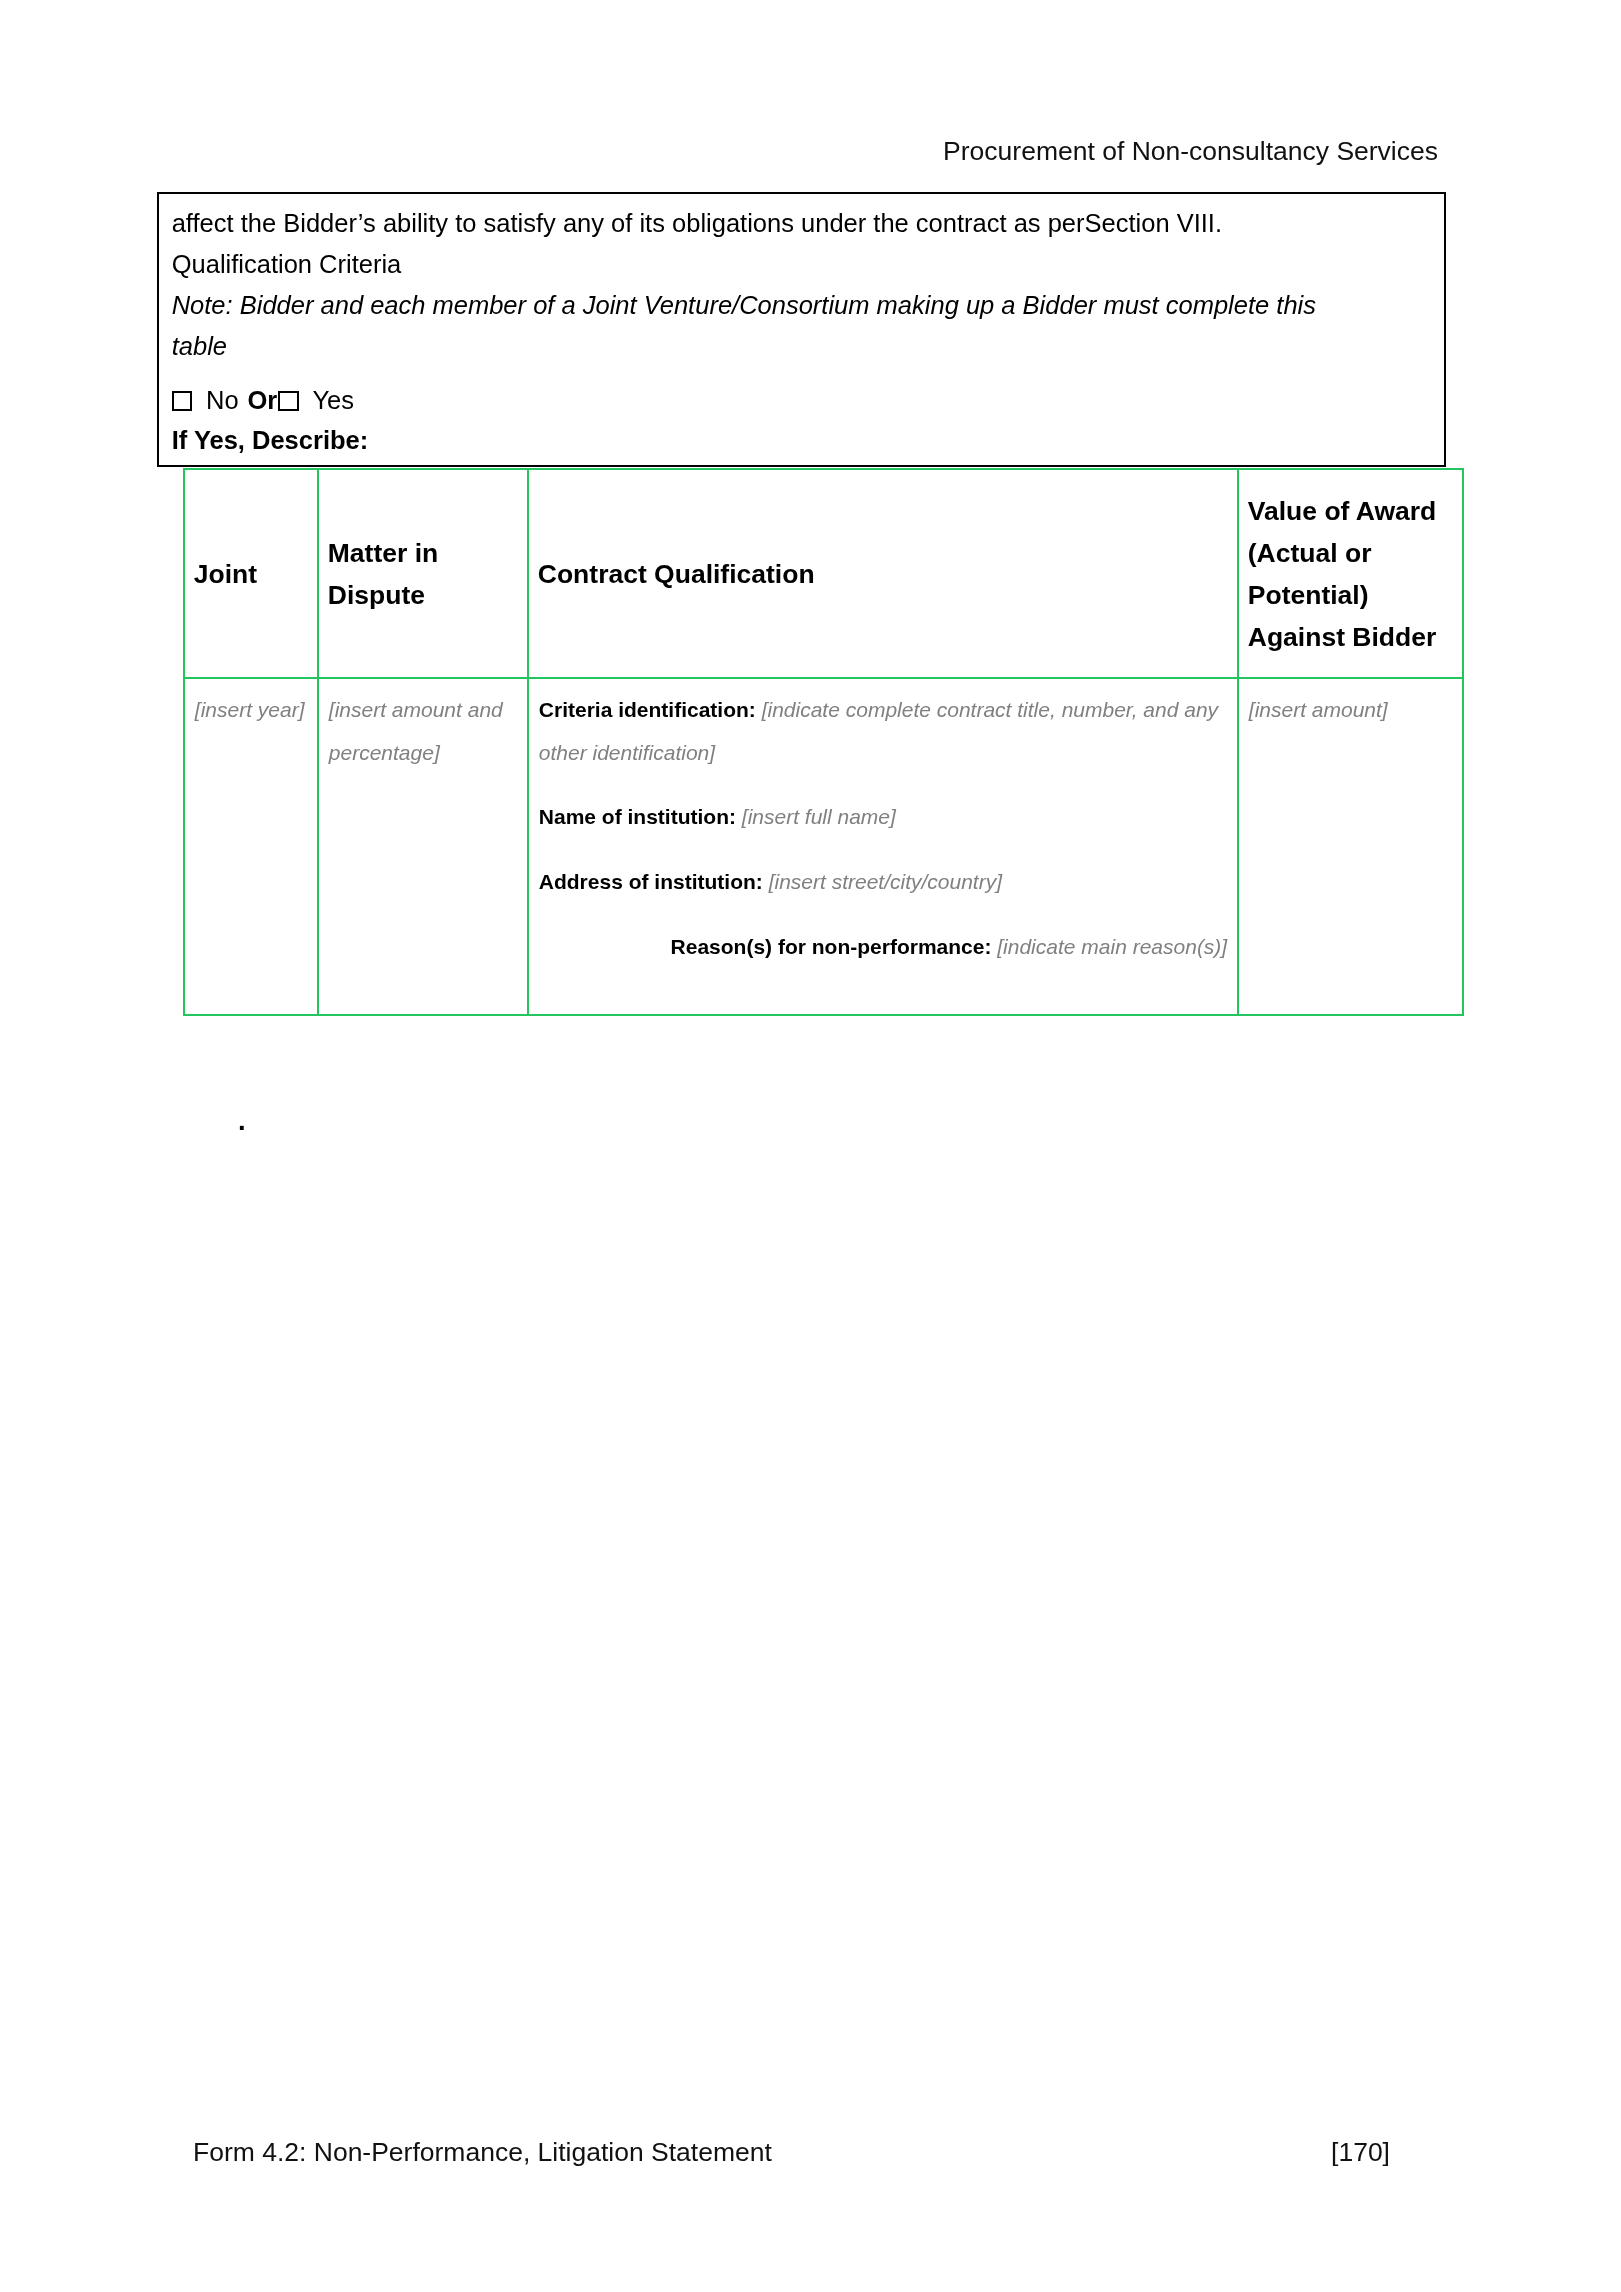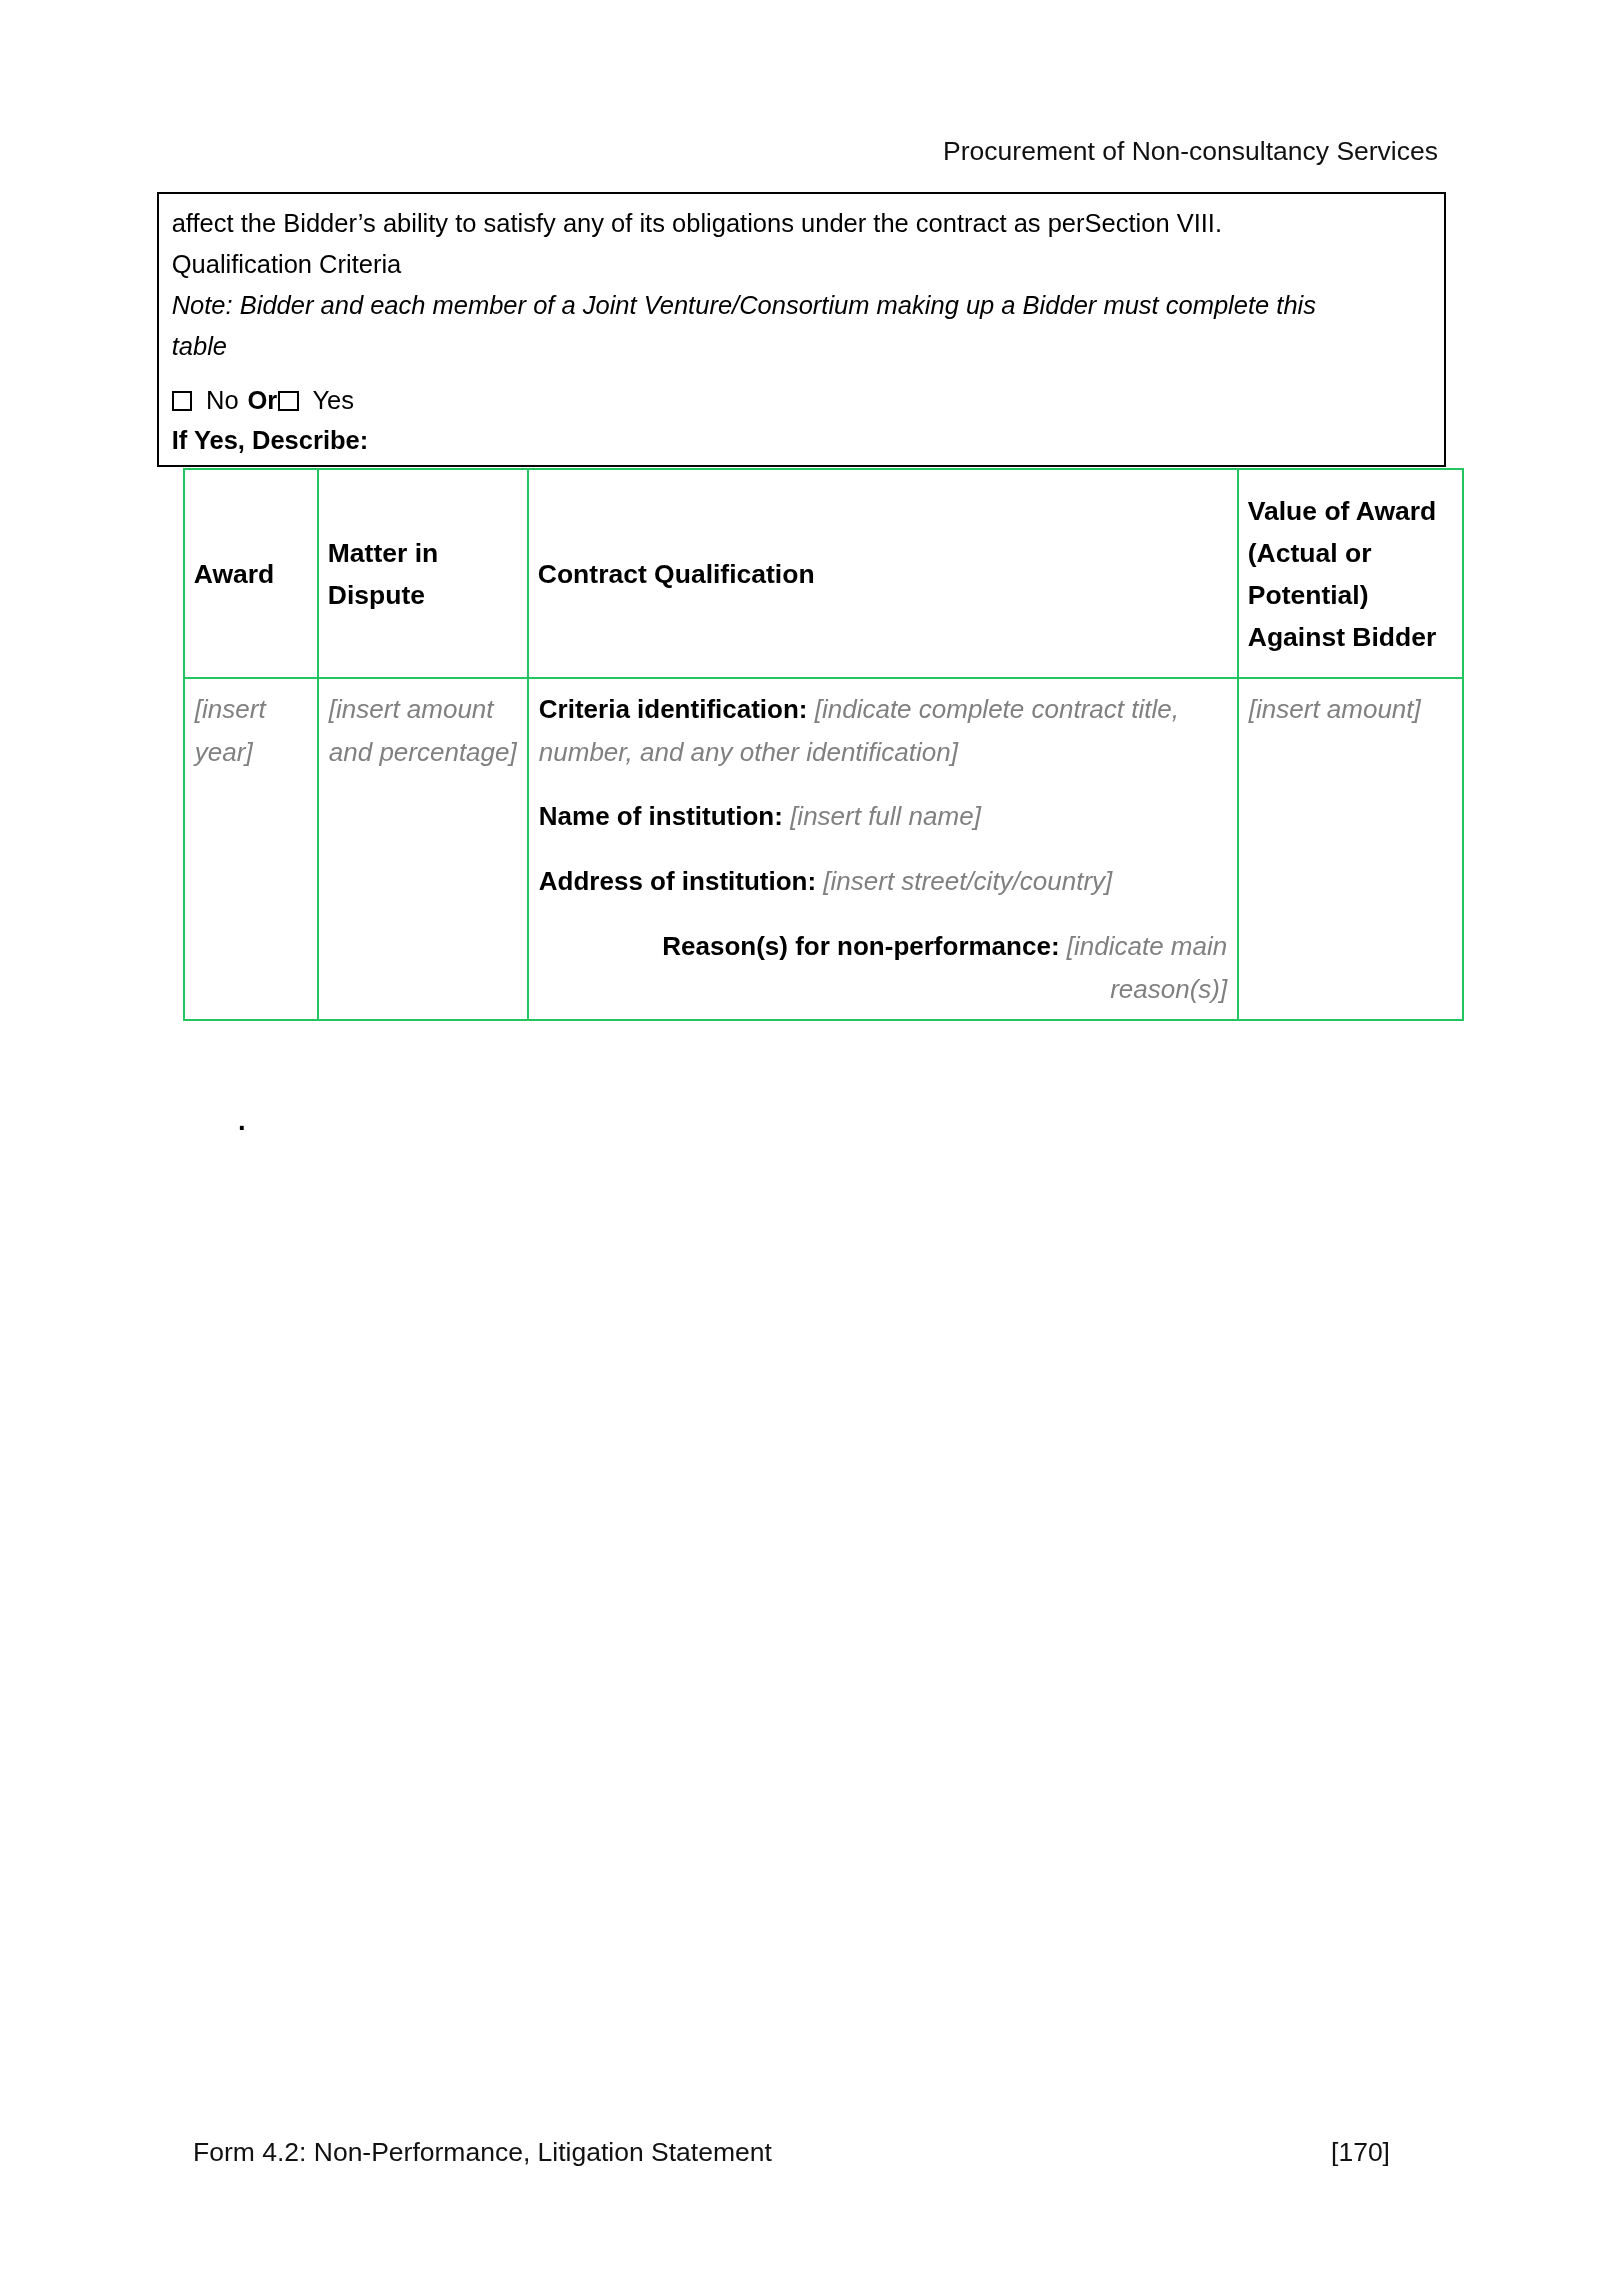--- a/index.html
+++ b/index.html
@@ -70,21 +70,21 @@
   .np-table th {
     font-size:26.5px;
     font-weight:bold;
     vertical-align:middle;
     line-height:42px;
     padding:5.9px 8.8px;
   }
   .np-table thead tr { height:209px; }
   .np-table tbody tr { height:337px; }
   .np-table td {
-    font-size:26px;
+    font-size:21px;
     vertical-align:top;
     line-height:43px;
     padding:8.8px 9.8px;
   }
   .placeholder {
     color:#808080;
     font-style:italic;
   }
   .contract-item { margin:0 0 21.6px 0; }
   .contract-item:last-child { margin-bottom:0;text-align:right; }
@@ -134,21 +134,21 @@
 
   <table class="np-table">
     <colgroup>
       <col style="width:134px">
       <col style="width:210px">
       <col style="width:710px">
       <col style="width:225px">
     </colgroup>
     <thead>
       <tr>
-        <th>Award</th>
+        <th>Joint</th>
         <th>Matter in Dispute</th>
         <th>Contract Qualification</th>
         <th>Value of Award (Actual or Potential) Against Bidder</th>
       </tr>
     </thead>
     <tbody>
       <tr>
         <td class="placeholder">[insert year]</td>
         <td class="placeholder">[insert amount and percentage]</td>
         <td>

